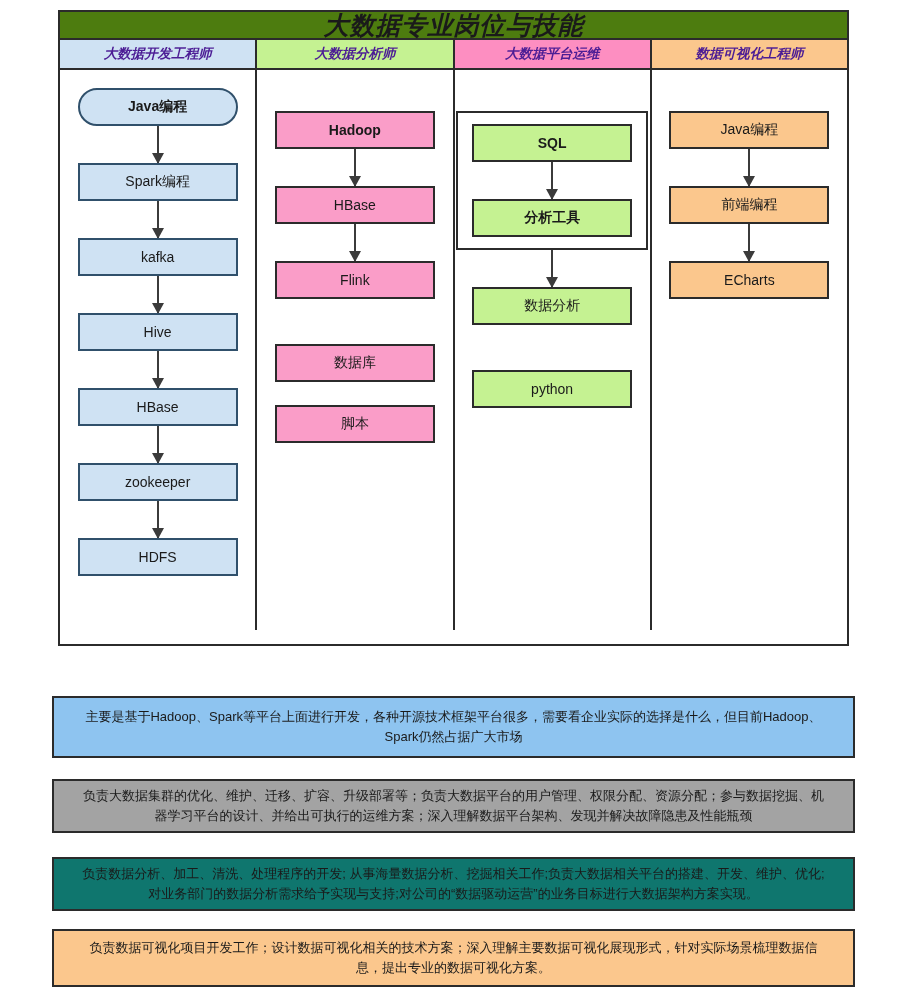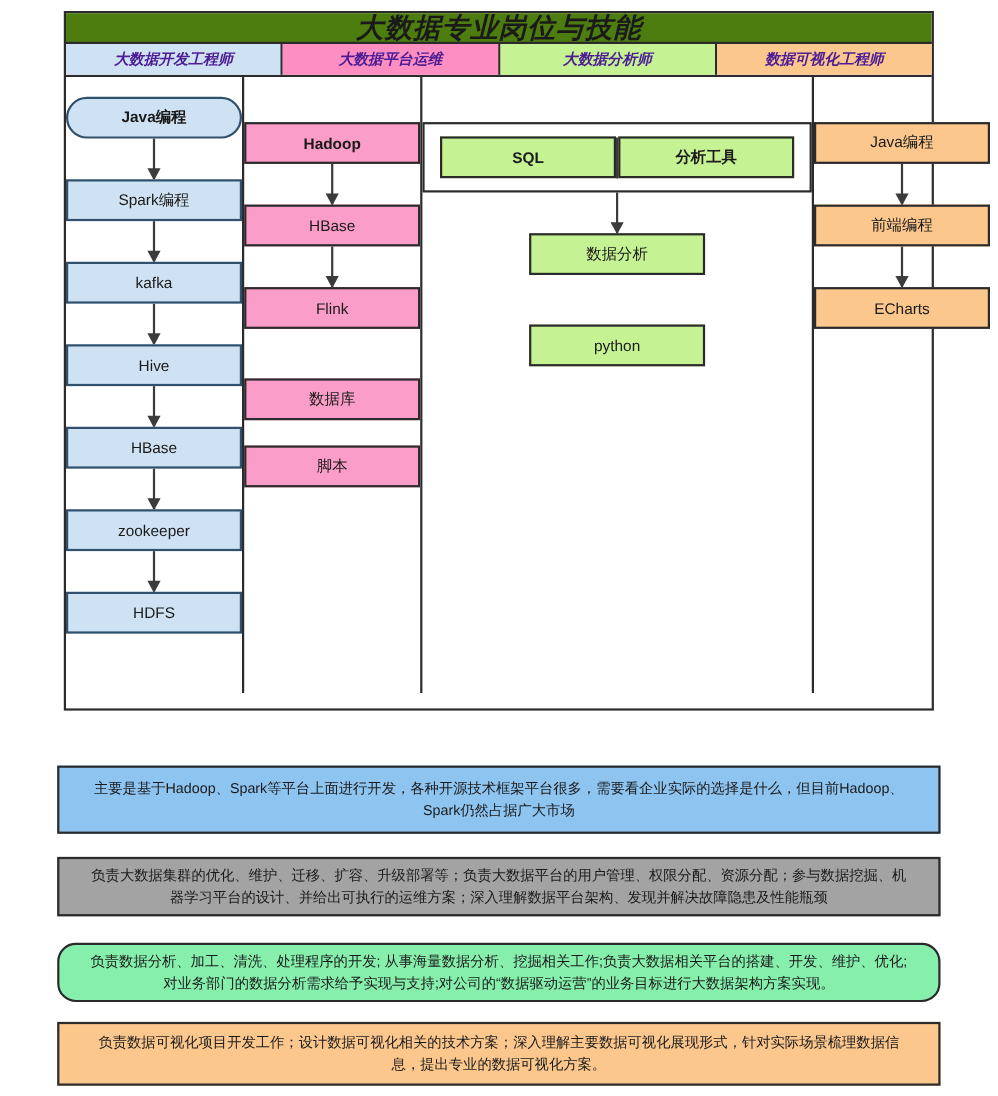--- a/index.html
+++ b/index.html
@@ -121,57 +121,57 @@
   }
   .gap { height: 23px; }
   .gap-wide { height: 45px; }
 
   
   .subgraph {
     border: 2px solid #2b2b2b;
     background: #ffffff;
     padding: 11px 14px;
     display: flex;
-    flex-direction: row;
+    flex-direction: column;
     align-items: center;
   }
 
   
   .desc {
     position: absolute;
     left: 52px;
     width: 803px;
     border: 2px solid #2b2b2b;
     display: flex;
     align-items: center;
     justify-content: center;
     text-align: center;
     font-size: 13px;
     line-height: 1.55;
     color: #1a1a1a;
     padding: 7px 26px;
   }
   .desc-0 { top: 696px;  height: 62px; background: #8ec4f0; border-color: #2b2b2b; }
   .desc-1 { top: 779px;  height: 54px; background: #a3a3a3; border-color: #2b2b2b; }
-  .desc-2 { top: 857px;  height: 54px; background: #86efac; border-color: #2b2b2b; border-radius: 17px; }
+  .desc-2 { top: 857px;  height: 54px; background: #0f766e; border-color: #2b2b2b; }
   .desc-3 { top: 929px;  height: 58px; background: #fbc78d; border-color: #2b2b2b; }
 </style>
 </head>
 <body>
 
 <div id="page">
 
   <div class="matrix">
 
     <div class="matrix-title">大数据专业岗位与技能</div>
 
     <div class="head-row">
       <div class="head-cell head-c0">大数据开发工程师</div>
+      <div class="head-cell head-c2">大数据分析师</div>
       <div class="head-cell head-c1">大数据平台运维</div>
-      <div class="head-cell head-c2">大数据分析师</div>
       <div class="head-cell head-c3">数据可视化工程师</div>
     </div>
 
     <div class="body-row">
 
       <div class="col">
         <div class="nodes">
           <div class="node n-blue stadium bold">Java编程</div>
           <div class="arrow"></div>
           <div class="node n-blue">Spark编程</div>

